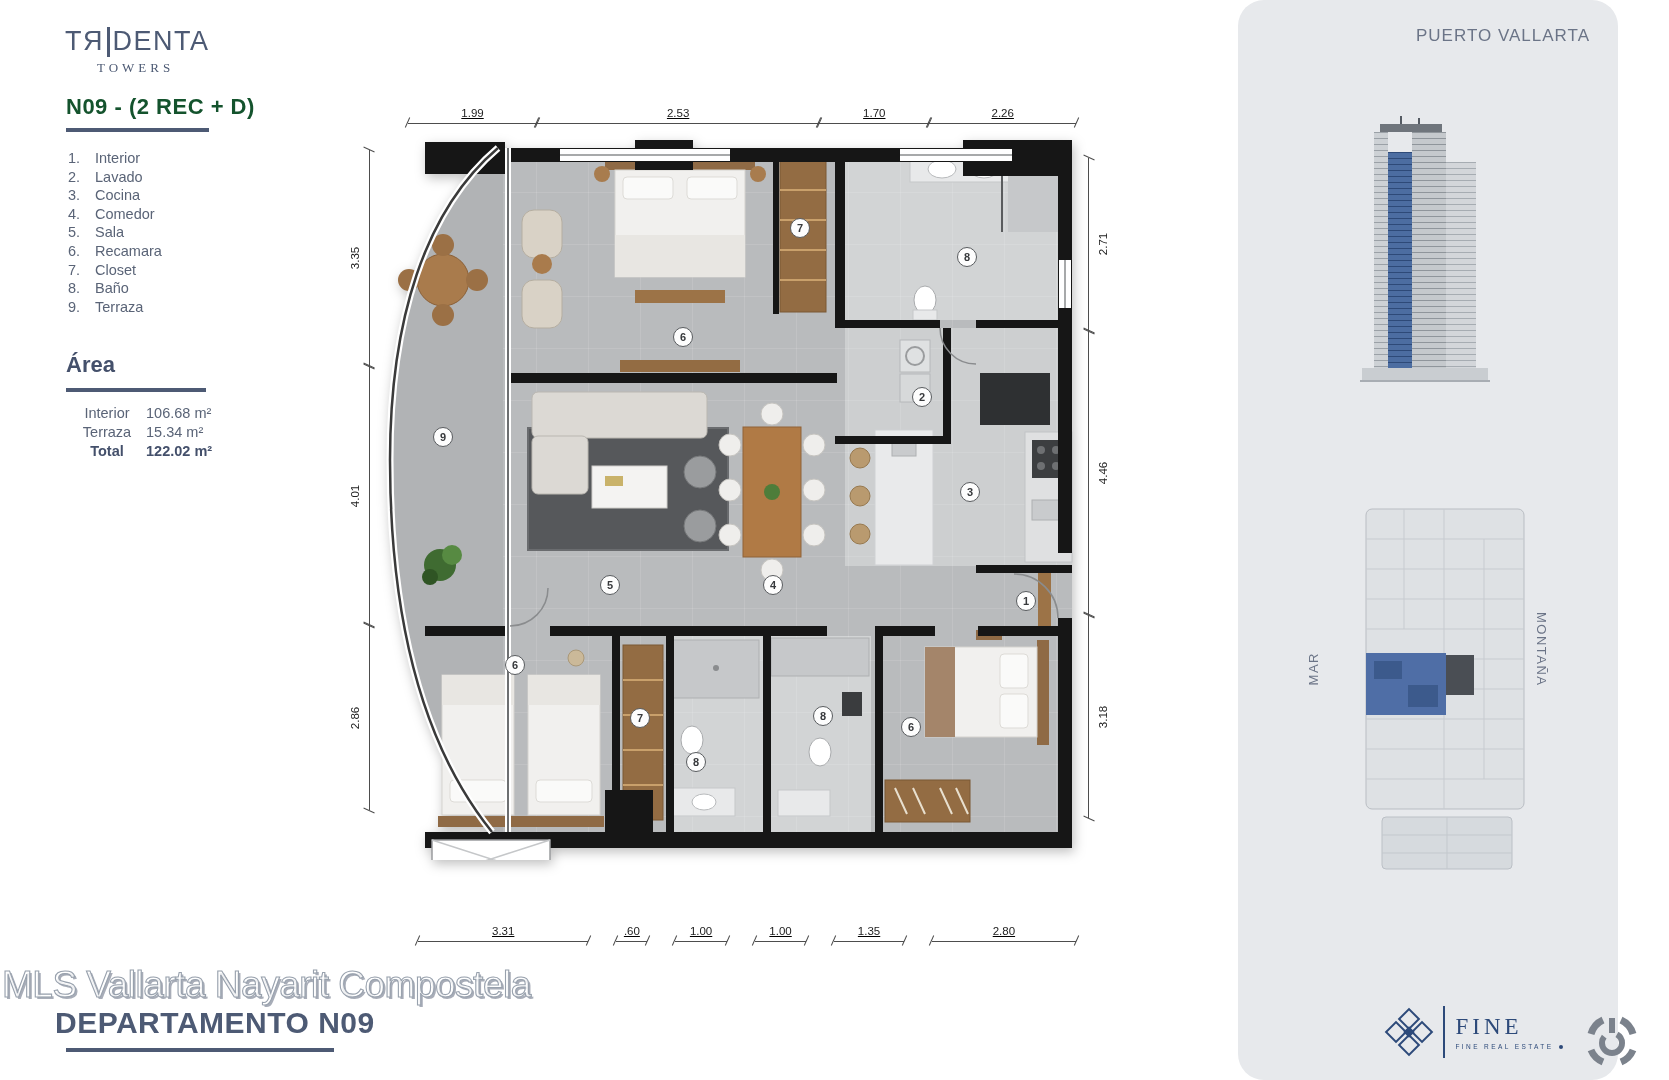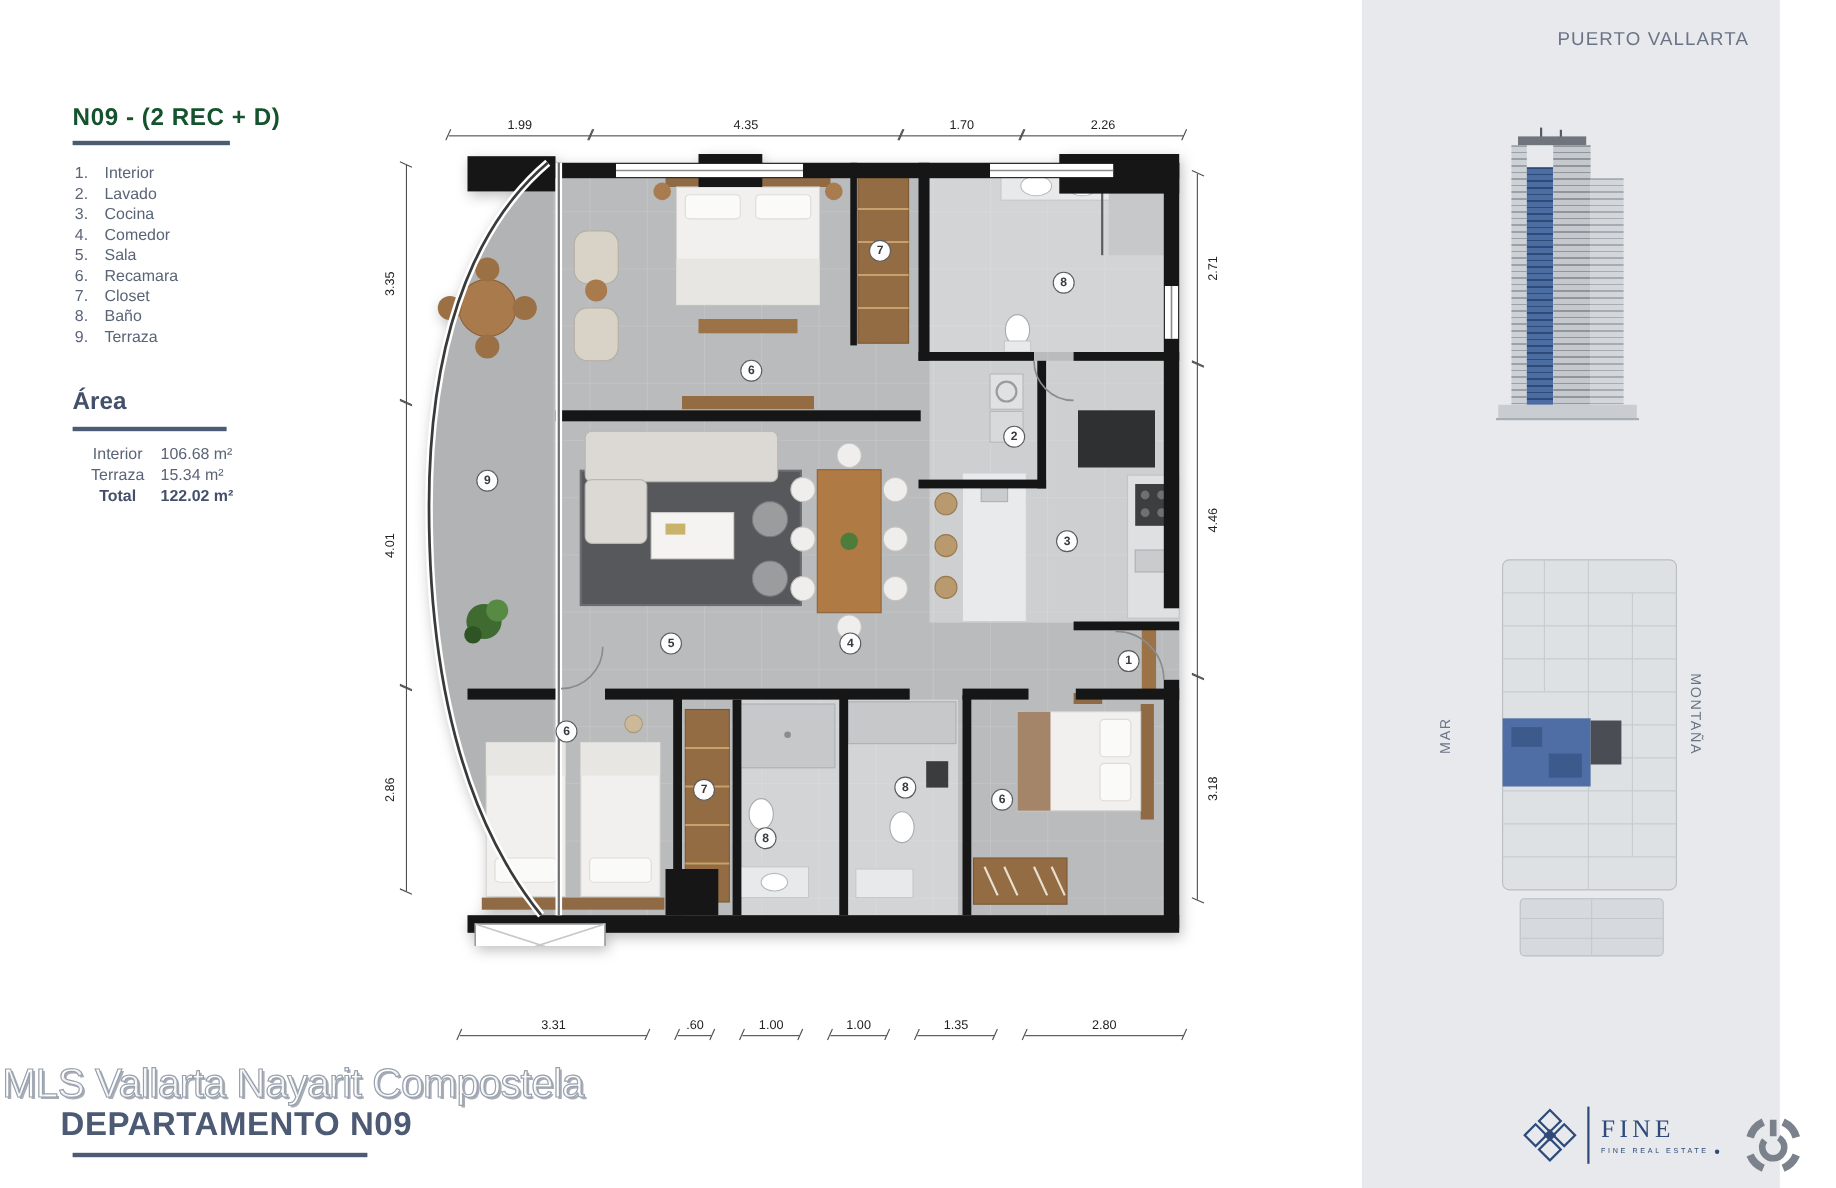--- a/index.html
+++ b/index.html
@@ -37,41 +37,41 @@
   #plan{position:absolute;left:380px;top:140px;width:700px;height:720px;}
   #plan svg{position:absolute;inset:0;filter:drop-shadow(2px 4px 6px rgba(0,0,0,.25));}
   #plan-markers{position:absolute;inset:0;}
   .marker{position:absolute;width:20px;height:20px;border-radius:50%;background:#fdfdfd;
       border:1.5px solid #595c5f;color:#37393c;font-size:11px;font-weight:bold;
       line-height:18px;text-align:center;box-sizing:border-box;}
 
   
   .dimbar{position:absolute;display:flex;}
   .dimbar.h{flex-direction:row;height:18px;}
-  .dimbar.h .seg{position:relative;display:flex;justify-content:center;align-items:flex-end;border-bottom:1.2px solid #4d4d4d;}
+  .dimbar.h .seg{position:relative;display:flex;justify-content:center;align-items:center;border-bottom:1.2px solid #4d4d4d;text-decoration:underline;}
   .dimbar.h .seg b{font-weight:normal;font-size:11.5px;color:#222;margin-bottom:3px;}
   .dimbar.h .seg::before,.dimbar.h .seg::after{content:"";position:absolute;bottom:-5px;width:1.2px;height:11px;background:#4d4d4d;transform:rotate(24deg);}
   .dimbar.h .seg::before{left:-1px;} .dimbar.h .seg::after{right:-1px;}
   .dimbar.v,.dimbar.vr{flex-direction:column;width:18px;}
   .dimbar.v .seg{position:relative;flex:1;border-right:1.2px solid #4d4d4d;}
   .dimbar.vr .seg{position:relative;flex:1;border-left:1.2px solid #4d4d4d;}
   .dimbar.v .seg b,.dimbar.vr .seg b{position:absolute;top:50%;font-weight:normal;font-size:11.5px;color:#222;
       transform:translate(0,-50%) rotate(-90deg);white-space:nowrap;}
   .dimbar.v .seg b{right:3px;} .dimbar.vr .seg b{left:3px;}
   .dimbar.v .seg::before,.dimbar.v .seg::after{content:"";position:absolute;right:-6px;width:12px;height:1.2px;background:#4d4d4d;transform:rotate(24deg);}
   .dimbar.vr .seg::before,.dimbar.vr .seg::after{content:"";position:absolute;left:-6px;width:12px;height:1.2px;background:#4d4d4d;transform:rotate(24deg);}
   .dimbar.v .seg::before,.dimbar.vr .seg::before{top:-1px;}
   .dimbar.v .seg::after,.dimbar.vr .seg::after{bottom:-1px;}
   #dims-top{left:408px;top:106px;width:668px;}
   #dims-bottom{left:418px;top:924px;width:658px;gap:28px;}
   #dims-left{left:352px;top:150px;height:660px;}
   #dims-right{left:1088px;top:158px;height:660px;}
 
   
-  #sidebar{position:absolute;left:1238px;top:0;width:380px;height:1080px;background:#e7e9ec;}
+  #sidebar{position:absolute;left:1238px;top:0;width:380px;height:1080px;background:#e7e9ec;border-radius:26px;}
   .location{position:absolute;right:28px;top:26px;font-size:17px;letter-spacing:1px;color:#6b7487;}
   #tower{position:absolute;left:1360px;top:116px;width:130px;height:278px;}
   #tower div{position:absolute;}
   .tw-left{left:14px;top:16px;width:14px;bottom:26px;background:repeating-linear-gradient(#9ba1a7 0 1.5px,#cdd1d5 1.5px 6px);}
   .tw-blue{left:28px;top:36px;width:24px;bottom:26px;background:repeating-linear-gradient(#2e4a78 0 1.5px,#4c6da1 1.5px 6px);}
   .tw-mid{left:52px;top:16px;width:34px;bottom:26px;background:repeating-linear-gradient(#8f959b 0 1.5px,#c5c9cd 1.5px 6px);}
   .tw-right{left:86px;top:46px;width:30px;bottom:26px;background:repeating-linear-gradient(#a6acb2 0 1.5px,#d3d6da 1.5px 6px);}
   .tw-roof{left:20px;top:8px;width:62px;height:8px;background:#6f757c;}
   .tw-ant1{left:40px;top:0;width:2px;height:10px;background:#555b63;}
   .tw-ant2{left:58px;top:2px;width:2px;height:8px;background:#555b63;}
@@ -89,20 +89,28 @@
   .domus-name{font-family:"Liberation Serif",serif;font-size:23px;letter-spacing:4px;}
   .domus-tag{font-size:6.5px;letter-spacing:2.4px;margin-top:3px;color:#2d4a7a;display:flex;align-items:center;gap:6px;}
   .domus-tag i{width:4px;height:4px;border-radius:50%;background:#2d4a7a;display:inline-block;}
   #emblem{position:absolute;left:1583px;top:1010px;}
 </style>
 </head>
 <body>
 
 <div id="app">
 
+  <div class="brand">
+    <div class="brand-main">
+      <span>TЯ</span>
+      <span class="brand-bar"></span>
+      <span>DENTA</span>
+    </div>
+    <div class="brand-sub">TOWERS</div>
+  </div>
 
   <div class="unit-title">N09 - (2 REC + D)</div>
   <div class="rule" id="rule-title"></div>
   <div id="legend">
       <div class="lrow">
         <span class="lnum">1.</span>
         <span>Interior</span>
       </div>
       <div class="lrow">
         <span class="lnum">2.</span>
@@ -153,21 +161,21 @@
         <span class="alabel">Total</span>
         <span>122.02 m²</span>
       </div>
     </div>
 
   <div class="dimbar h" id="dims-top">
       <span class="seg" style="flex:1.99">
         <b>1.99</b>
       </span>
       <span class="seg" style="flex:4.35">
-        <b>4.35</b>
+        <b>2.53</b>
       </span>
       <span class="seg" style="flex:1.7">
         <b>1.70</b>
       </span>
       <span class="seg" style="flex:2.26">
         <b>2.26</b>
       </span>
     </div>
   <div class="dimbar h" id="dims-bottom">
       <span class="seg" style="flex:3.31">

